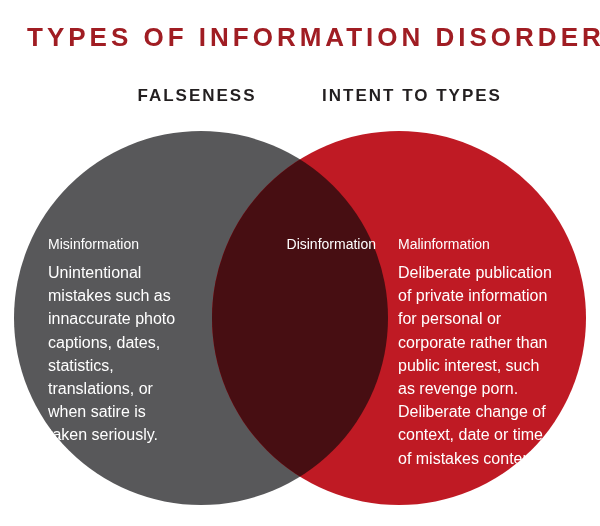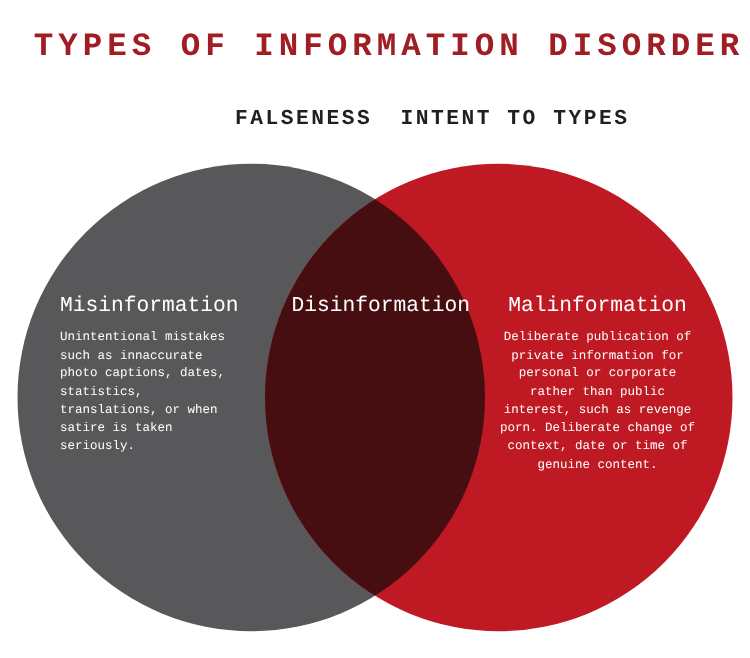--- a/index.html
+++ b/index.html
@@ -7,21 +7,20 @@
     padding: 0;
     background: #ffffff;
     font-family: "Liberation Sans", sans-serif;
   }
   .page {
     position: relative;
     width: 600px;
     height: 526px;
     background: #ffffff;
     overflow: hidden;
-    font-family: Liberation Mono, monospace;
   }
   .title {
     position: absolute;
     left: 27px;
     top: 22px;
     margin: 0;
     font-size: 26px;
     font-weight: 700;
     letter-spacing: 4px;
     color: #a01d23;
@@ -30,58 +29,58 @@
   .col-label {
     position: absolute;
     top: 86px;
     font-size: 17px;
     font-weight: 700;
     letter-spacing: 2px;
     color: #231f20;
     white-space: nowrap;
     transform: translateX(-50%);
   }
-  .col-label.left  { left: 197px; margin-left: 46px; }
+  .col-label.left  { left: 197px; }
   .col-label.right { left: 412px; }
   .venn-svg {
     position: absolute;
     left: 0;
     top: 0;
   }
   .text-block {
     position: absolute;
     color: #ffffff;
   }
   .text-block .heading {
-    font-size: 17px;
+    font-size: 14px;
     font-weight: 400;
     margin-bottom: 9px;
   }
   .text-block .desc {
-    font-size: 10px;
+    font-size: 16px;
     line-height: 1.45;
     font-weight: 400;
   }
   .block-left {
     left: 48px;
     top: 236px;
     width: 138px;
     text-align: left;
   }
   .block-mid {
     left: 224px;
     top: 236px;
     width: 152px;
     text-align: right;
   }
   .block-right {
     right: 42px;
     top: 236px;
     width: 160px;
-    text-align: center;
+    text-align: left;
   }
 </style>
 </head>
 <body>
 
 <div class="page">
 
   <h1 class="title">TYPES OF INFORMATION DISORDER</h1>
 
   <div class="col-label left">FALSENESS</div>
@@ -103,16 +102,16 @@
     <div class="heading">Misinformation</div>
     <div class="desc">Unintentional mistakes such as innaccurate photo captions, dates, statistics, translations, or when satire is taken seriously.</div>
   </div>
 
   <div class="text-block block-mid">
     <div class="heading">Disinformation</div>
   </div>
 
   <div class="text-block block-right">
     <div class="heading">Malinformation</div>
-    <div class="desc">Deliberate publication of private information for personal or corporate rather than public interest, such as revenge porn. Deliberate change of context, date or time of genuine content.</div>
+    <div class="desc">Deliberate publication of private information for personal or corporate rather than public interest, such as revenge porn. Deliberate change of context, date or time of mistakes content.</div>
   </div>
 
 </div>
 
 </body></html>

